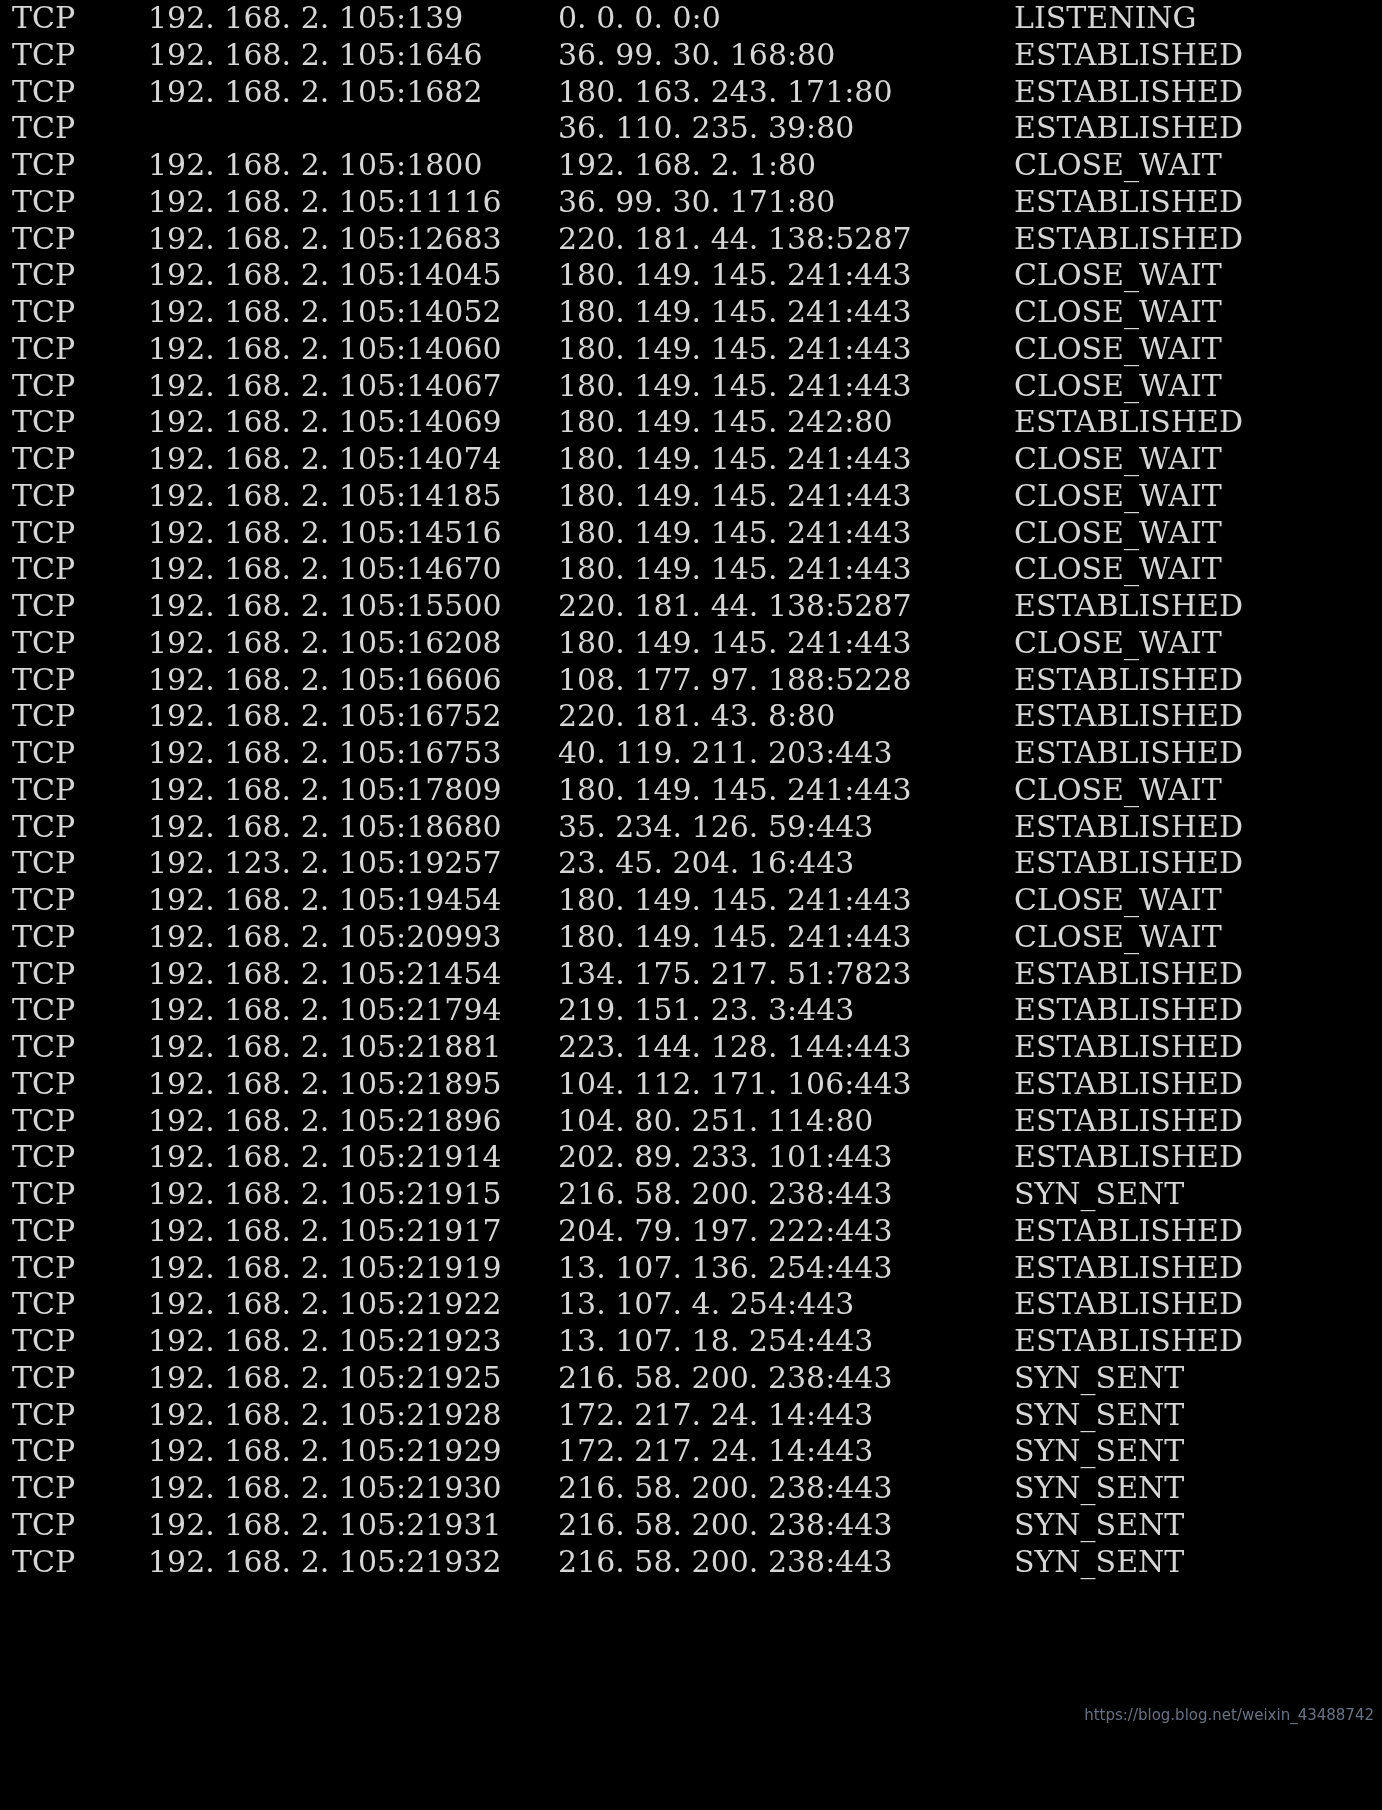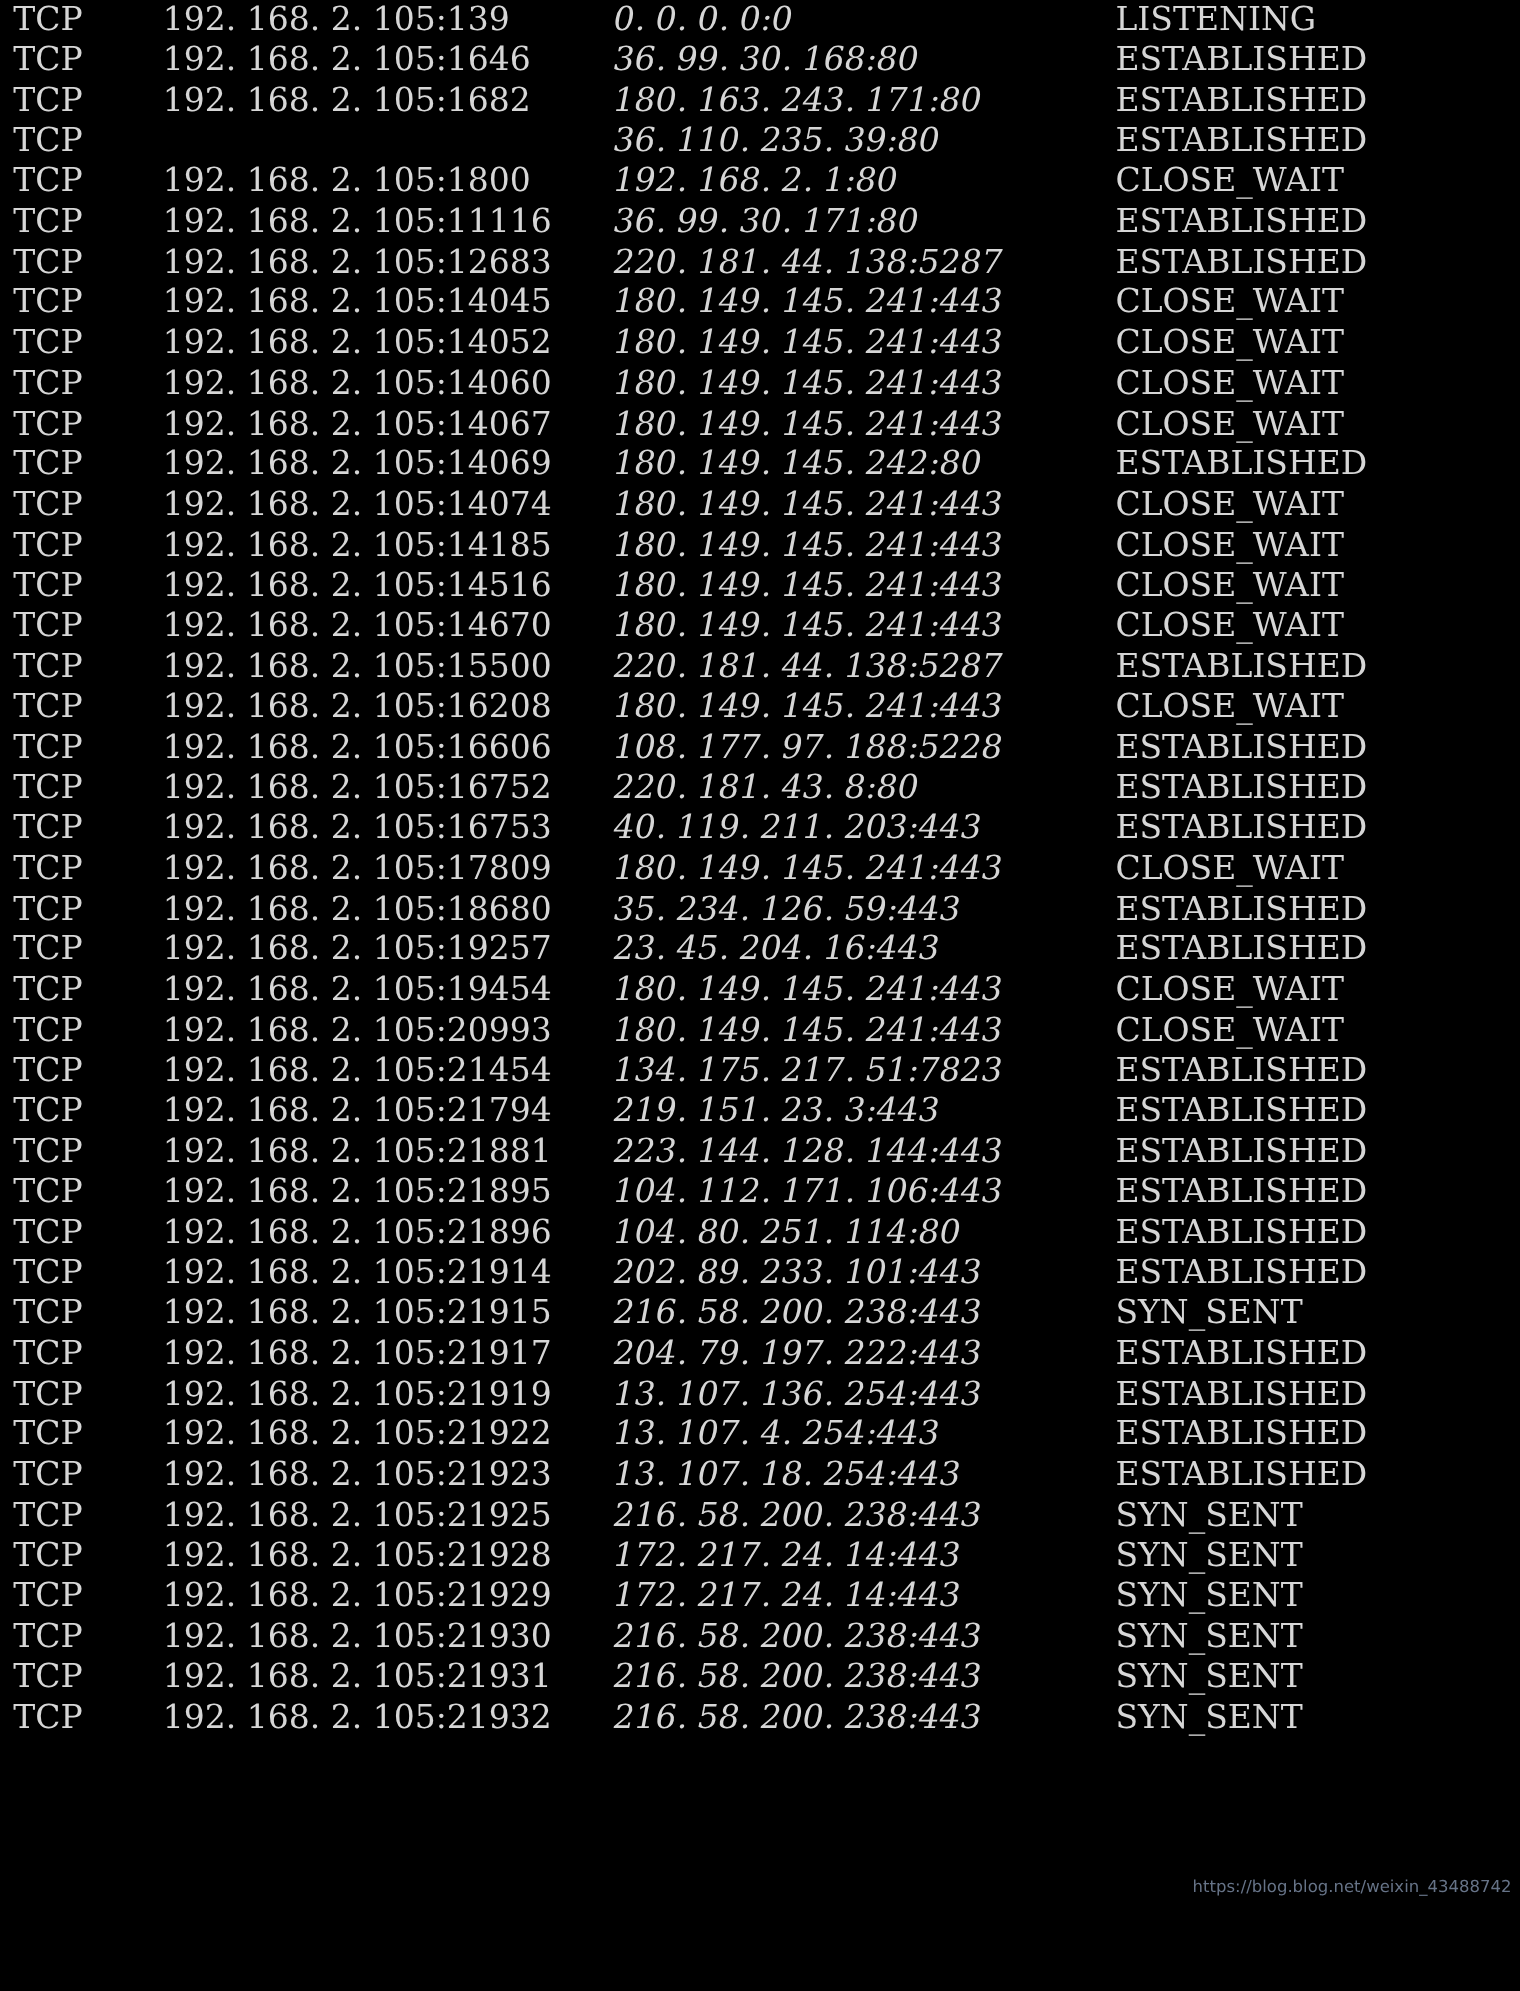--- a/index.html
+++ b/index.html
@@ -33,21 +33,21 @@
     font-size: 30px;
     letter-spacing: 0px;
   }
   .col {
     position: absolute;
     top: 0;
     white-space: pre;
   }
   .col-proto  { left: 12px; }
   .col-local  { left: 148px; }
-  .col-foreign{ left: 558px; font-style: italic; }
+  .col-foreign{ left: 558px; }
   .col-state  { left: 1014px; }
 
   #watermark {
     position: absolute;
     right: 8px;
     bottom: 10px;
     font-family: "DejaVu Sans", "Liberation Sans", sans-serif;
     font-size: 15px;
     color: #6f7d93;
     opacity: 0.92;
@@ -193,21 +193,21 @@
         <span class="col col-state">CLOSE_WAIT</span>
       </div>
       <div class="conn-row">
         <span class="col col-proto">TCP</span>
         <span class="col col-local">192. 168. 2. 105:18680</span>
         <span class="col col-foreign">35. 234. 126. 59:443</span>
         <span class="col col-state">ESTABLISHED</span>
       </div>
       <div class="conn-row">
         <span class="col col-proto">TCP</span>
-        <span class="col col-local">192. 168. 2. 105:19257</span>
+        <span class="col col-local">192. 123. 2. 105:19257</span>
         <span class="col col-foreign">23. 45. 204. 16:443</span>
         <span class="col col-state">ESTABLISHED</span>
       </div>
       <div class="conn-row">
         <span class="col col-proto">TCP</span>
         <span class="col col-local">192. 168. 2. 105:19454</span>
         <span class="col col-foreign">180. 149. 145. 241:443</span>
         <span class="col col-state">CLOSE_WAIT</span>
       </div>
       <div class="conn-row">

